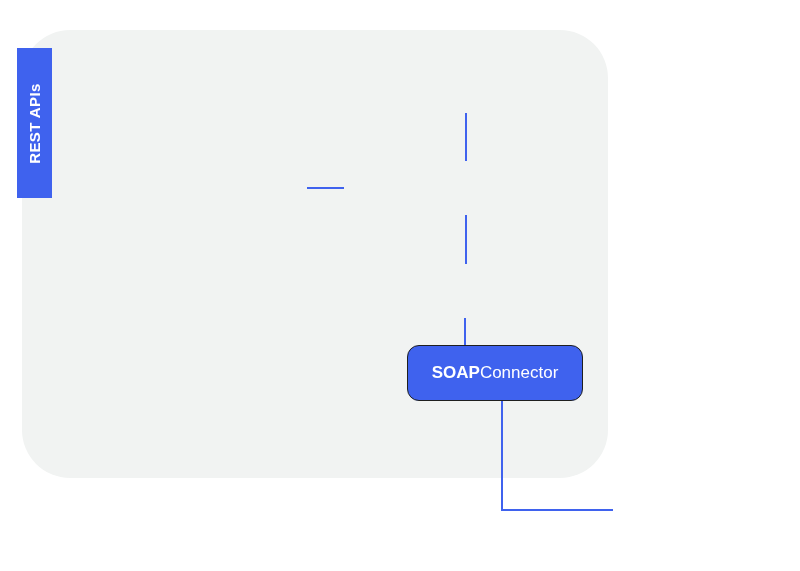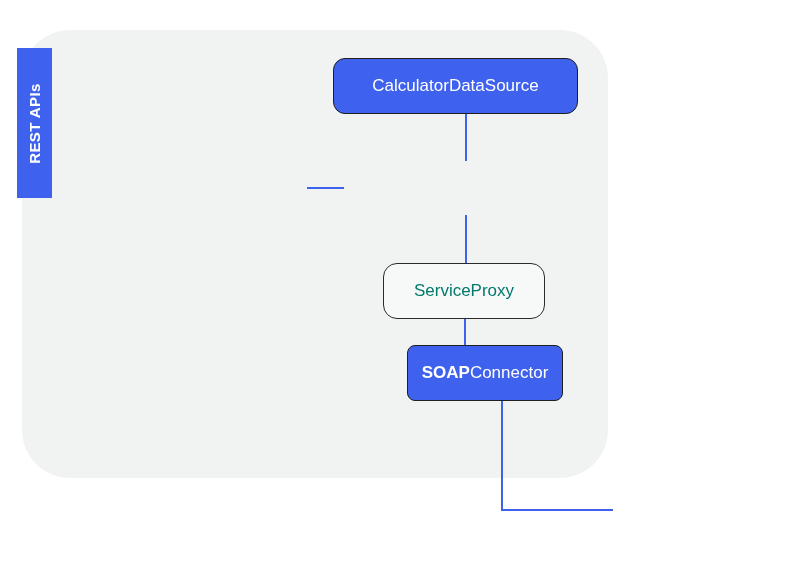--- a/index.html
+++ b/index.html
@@ -102,21 +102,21 @@
     border-radius: 16px;
     color: #00796b;
     font-size: 17px;
     font-weight: normal;
   }
   .node .bold { font-weight: bold; }
 
   #node-datasource   { left: 333px; top: 58px;  width: 245px; height: 56px; }
   #node-provider     { left: 343px; top: 160px; width: 243px; height: 56px; }
   #node-serviceproxy { left: 383px; top: 263px; width: 162px; height: 56px; }
-  #node-soapconnector{ left: 407px; top: 345px; width: 156px; height: 56px; border-radius: 8px; }
+  #node-soapconnector{ left: 407px; top: 345px; width: 176px; height: 56px; }
   #node-webservice   { left: 612px; top: 461px; width: 172px; height: 86px; }
 
   
   .conn {
     position: absolute;
     background: #3f62ee;
   }
   .conn.v { width: 2px; }
   .conn.h { height: 2px; }
 
@@ -144,27 +144,21 @@
   <div class="conn v" id="conn-px-sc"></div>
   <div class="conn h" id="conn-cc-sp"></div>
   <div class="conn v" id="conn-sc-down"></div>
   <div class="conn h" id="conn-sc-right"></div>
 
 
   <div class="rest-tab">
     <span class="label">REST APIs</span>
   </div>
 
-  <div class="node blue" id="node-datasource">
-    <span>CalculatorDataSource</span>
-  </div>
 
 
-  <div class="node plain" id="node-serviceproxy">
-    <span>ServiceProxy</span>
-  </div>
 
   <div class="node blue" id="node-soapconnector">
     <span><span class="bold">SOAP</span><span>Connector</span></span>
   </div>
 
 
 </div>
 
 </body></html>

